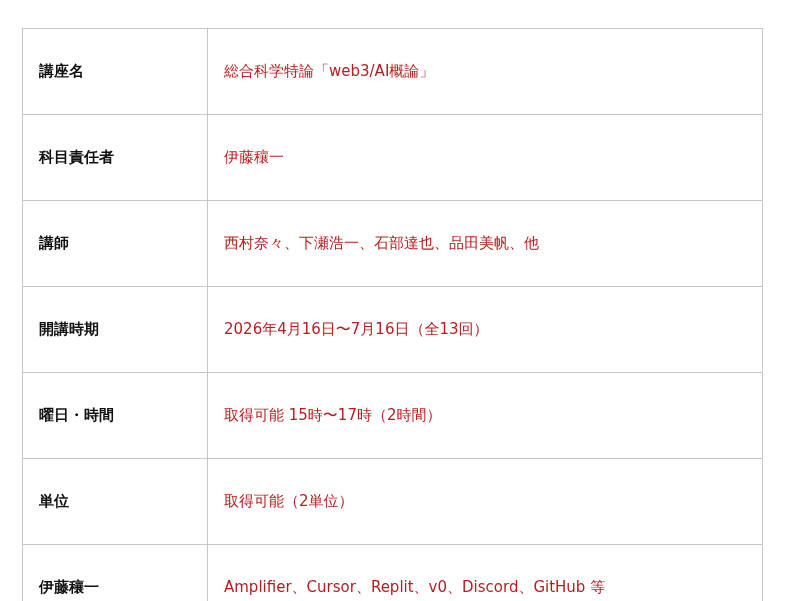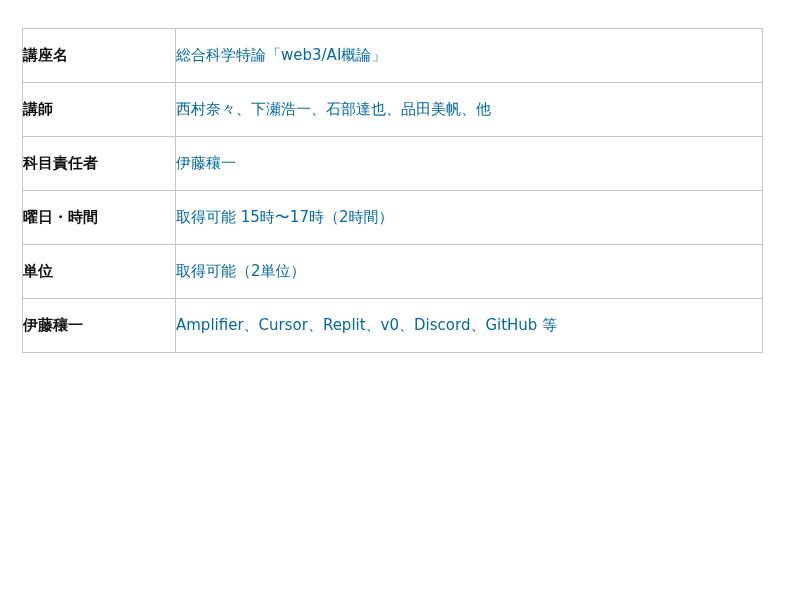--- a/index.html
+++ b/index.html
@@ -26,53 +26,57 @@
     border-collapse: collapse;
     table-layout: fixed;
   }
   table.info-table td {
     border: 1px solid #c6c6c6;
     height: 53px;
     vertical-align: middle;
     background: #ffffff;
     font-size: 15px;
     line-height: 1.4;
-    padding: 0;
+    padding: 16px;
     white-space: nowrap;
     overflow: hidden;
   }
   td.label-cell {
     width: 152px;
     font-weight: 700;
     padding-left: 17px;
     color: #111111;
   }
   td.value-cell {
     font-weight: 400;
     padding-left: 20px;
-    color: #0369a1;
+    color: #b91c1c;
   }
 </style>
 </head>
 <body>
 
 <div class="table-wrap">
   <table class="info-table">
     <tbody id="table-body">
         <tr>
           <td class="label-cell">講座名</td>
           <td class="value-cell">総合科学特論「web3/AI概論」</td>
         </tr>
         <tr>
+          <td class="label-cell">科目責任者</td>
+          <td class="value-cell">伊藤穰一</td>
+        </tr>
+        <tr>
           <td class="label-cell">講師</td>
           <td class="value-cell">西村奈々、下瀬浩一、石部達也、品田美帆、他</td>
         </tr>
         <tr>
-          <td class="label-cell">科目責任者</td>
-          <td class="value-cell">伊藤穰一</td>
+          <td class="label-cell">開講時期</td>
+          <td class="value-cell">2026年4月16日〜7月16日（全13回）</td>
         </tr>
         <tr>
           <td class="label-cell">曜日・時間</td>
           <td class="value-cell">取得可能 15時〜17時（2時間）</td>
         </tr>
         <tr>
           <td class="label-cell">単位</td>
           <td class="value-cell">取得可能（2単位）</td>
         </tr>
         <tr>

